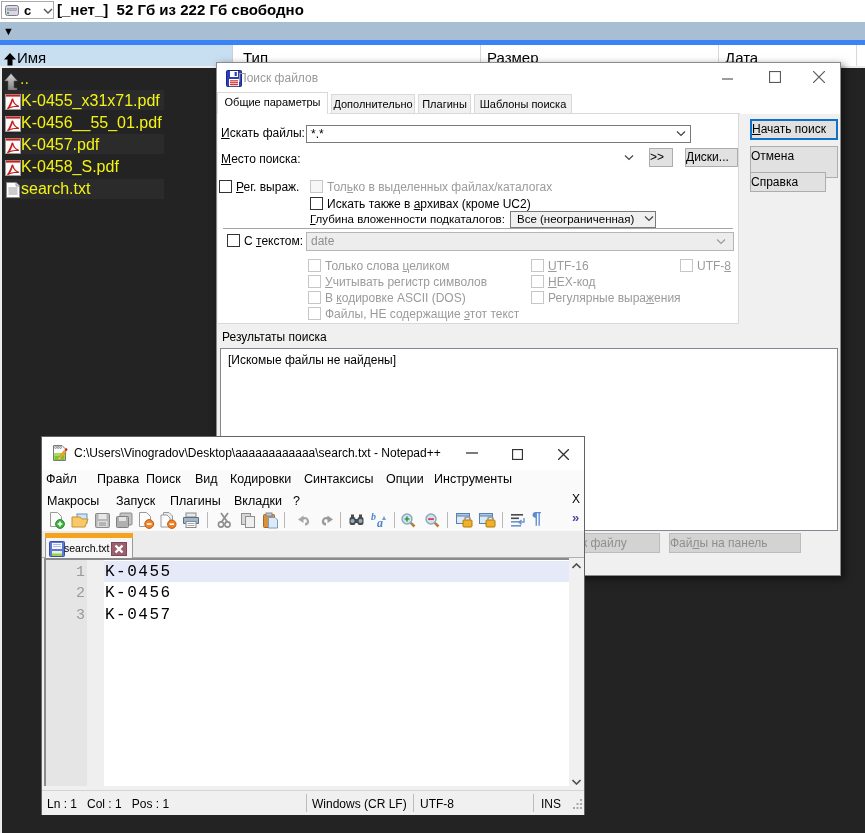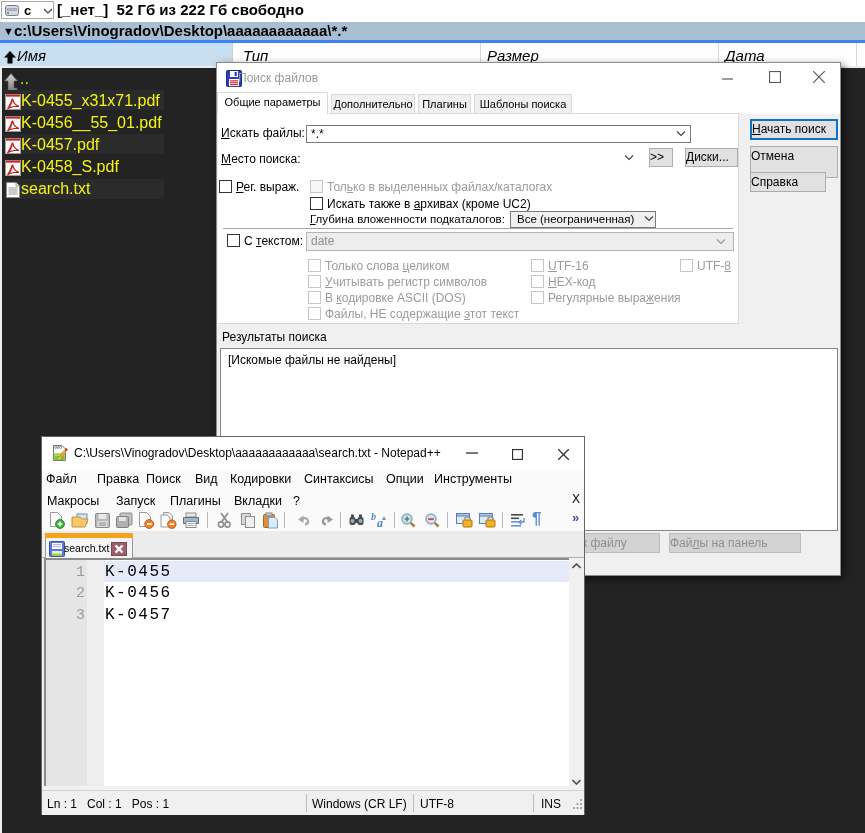--- a/index.html
+++ b/index.html
@@ -7,21 +7,21 @@
   font-family:"Liberation Sans", sans-serif; }
 .abs { position:absolute; }
 
 #tc-top { position:absolute; left:0; top:0; width:865px; height:22px; background:#fff; }
 #drive { position:absolute; left:1px; top:1px; width:53px; height:18px; background:#fff;
   border:1px solid #a9a9a9; }
 #tc-free { position:absolute; left:57px; top:1px; font-size:15px; font-weight:bold; color:#000; }
 #tc-path { position:absolute; left:0; top:22px; width:865px; height:18px; background:#a8bed2;
   font-size:15px; font-weight:bold; color:#000; line-height:18px; }
 #tc-head { position:absolute; left:0; top:40px; width:865px; height:26px; background:#fff;
-  border-top:3px solid #3b82f6; font-size:15px; color:#000; line-height:25px;font-style:italic; }
+  border-top:5px solid #3b82f6; font-size:15px; color:#000; line-height:25px; }
 .hcell { position:absolute; top:0; height:25px; border-right:1px solid #cfcfcf; }
 #panel { position:absolute; left:0; top:66px; width:865px; height:767px; background:#242323; }
 .frow { position:absolute; left:4px; width:160px; height:20px; background:#2b2b2b; }
 .fname { position:absolute; left:21px; font-size:16px; color:#f4f414; }
 .ficon { position:absolute; left:5px; width:16px; height:16px; }
 
 .lbl { position:absolute; font-size:12px; color:#000; white-space:nowrap; }
 .dlbl { position:absolute; font-size:12px; color:#9b9b9b; white-space:nowrap; }
 .cb { position:absolute; width:13px; height:13px; background:#fff; border:1px solid #333; }
 .cbd { position:absolute; width:13px; height:13px; background:#fff; border:1px solid #c6c6c6; }
@@ -81,21 +81,21 @@
       <rect x="2.5" y="3.5" width="9" height="2" fill="#b8b8c8" stroke="#9090a0" stroke-width="0.6"></rect>
       <circle cx="3" cy="8" r="1" fill="#2e9e2e"></circle>
     </svg>
     <div class="abs" style="left:22px;top:1px;font-size:13px;font-weight:bold">c</div>
     <svg class="abs" style="left:41px;top:6px" width="10" height="6" viewBox="0 0 10 6">
       <polyline points="1,1 5,5 9,1" fill="none" stroke="#555" stroke-width="1.4"></polyline>
     </svg>
   </div>
   <div id="tc-free">[_нет_]&nbsp; 52 Гб из 222 Гб свободно</div>
 </div>
-<div id="tc-path"><span class="abs" style="left:3px;top:0;font-size:11px">▼</span><span style="padding-left:14px">c:\Users\Vinogradov\Desktop\aaaaaaaaaaaa\*.*</span></div>
+<div id="tc-path"><span class="abs" style="left:3px;top:0;font-size:11px">▼</span></div>
 <div id="tc-head">
   <div class="hcell" style="left:0;width:233px;background:#c8dff2;"></div>
   <svg class="abs" style="left:3px;top:8px" width="14" height="13" viewBox="0 0 14 13">
     <path d="M7 0 L13 6.5 H9.5 V12.5 H4.5 V6.5 H1 Z" fill="#000"></path>
   </svg>
   <div class="abs" style="left:17px;top:0;line-height:25px">Имя</div>
   <div class="abs" style="left:243px;top:0;line-height:25px">Тип</div>
   <div class="abs" style="left:487px;top:0;line-height:25px">Размер</div>
   <div class="abs" style="left:725px;top:0;line-height:25px">Дата</div>
   <div class="abs" style="left:480px;top:0;width:1px;height:25px;background:#d8d8d8"></div>

